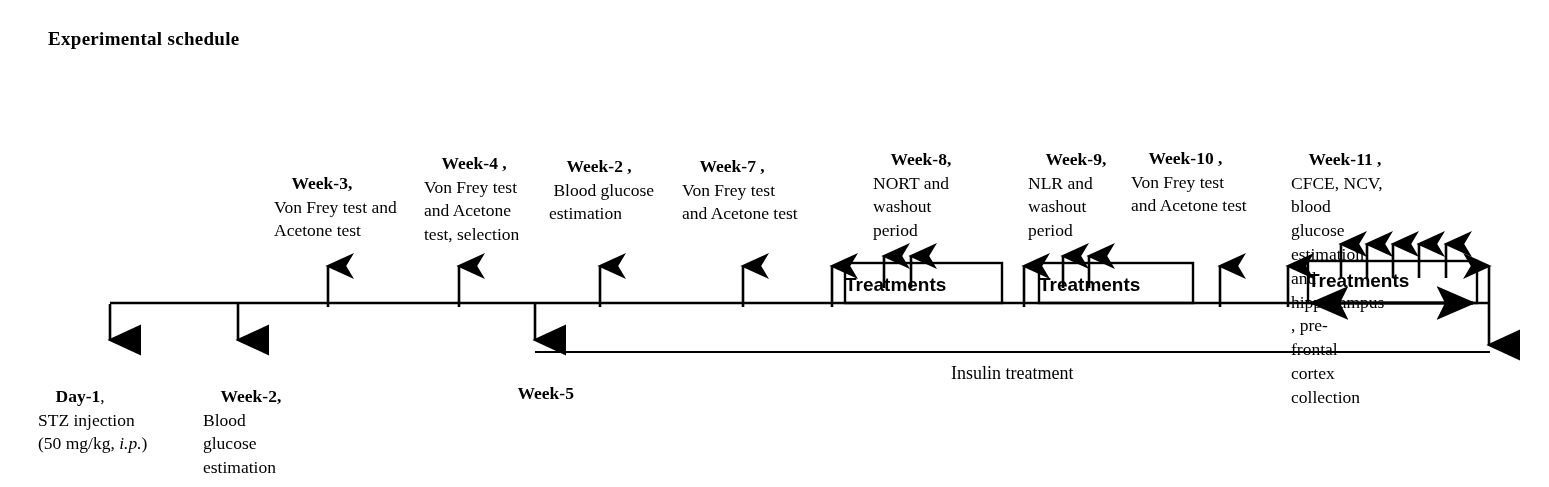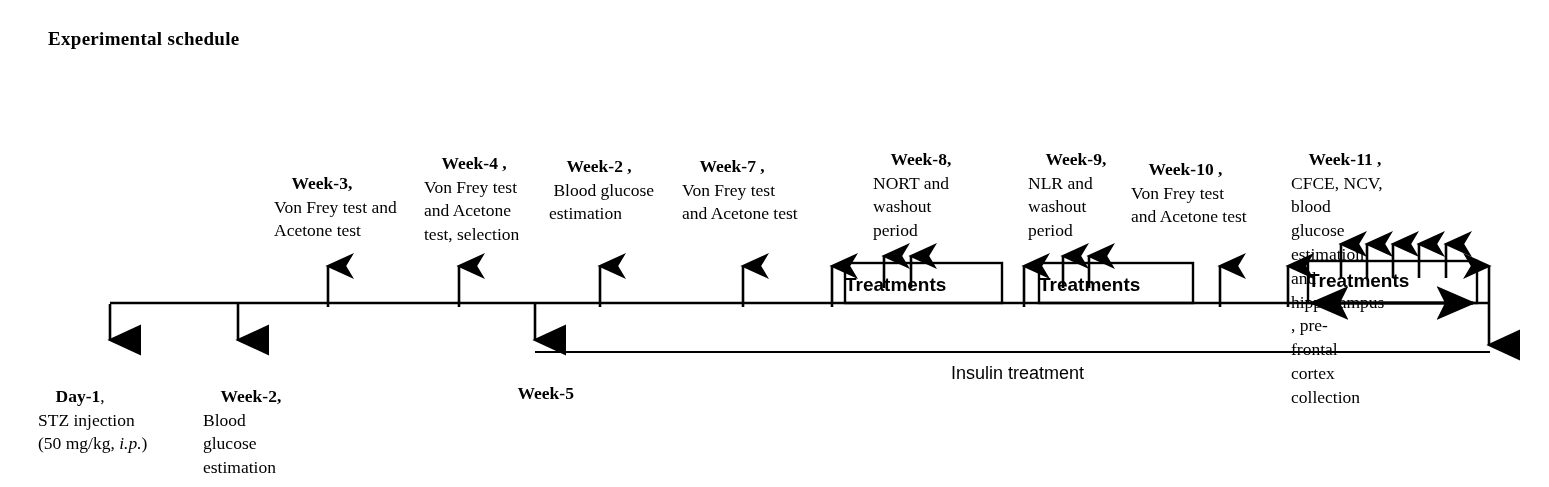--- a/index.html
+++ b/index.html
@@ -29,21 +29,21 @@
 
   .boxlabel{
     position:absolute;
     font-family:"Liberation Sans", sans-serif;
     font-weight:bold;font-size:19px;
     text-align:left;
     white-space:nowrap;
   }
   .insulin{
     position:absolute;
-    font-family:Liberation Sans, sans-serif;
+    font-family:Liberation Serif, serif;
     font-size:18px;
   }
 </style>
 </head>
 <body>
 
 <div id="stage">
 
   <div class="title">Experimental  schedule</div>
 
@@ -147,21 +147,21 @@
 washout
 period</span>
   </div>
 
   <div class="lbl" style="left:1028px;top:124px;">
     <b>Week-9,</b><br><span>NLR and
 washout
 period</span>
   </div>
 
-  <div class="lbl" style="left:1131px;top:134px;">
+  <div class="lbl" style="left:1131px;top:123px;">
     <b>Week-10 ,</b><br><span>Von Frey test
 and Acetone test</span>
   </div>
 
   <div class="lbl" style="left:1291px;top:124px;font-family:Liberation Serif, serif;">
     <b>Week-11 ,</b><span> CFCE, NCV,
 blood glucose estimation
 and hippocampus , pre-
 frontal cortex collection</span>
   </div>

